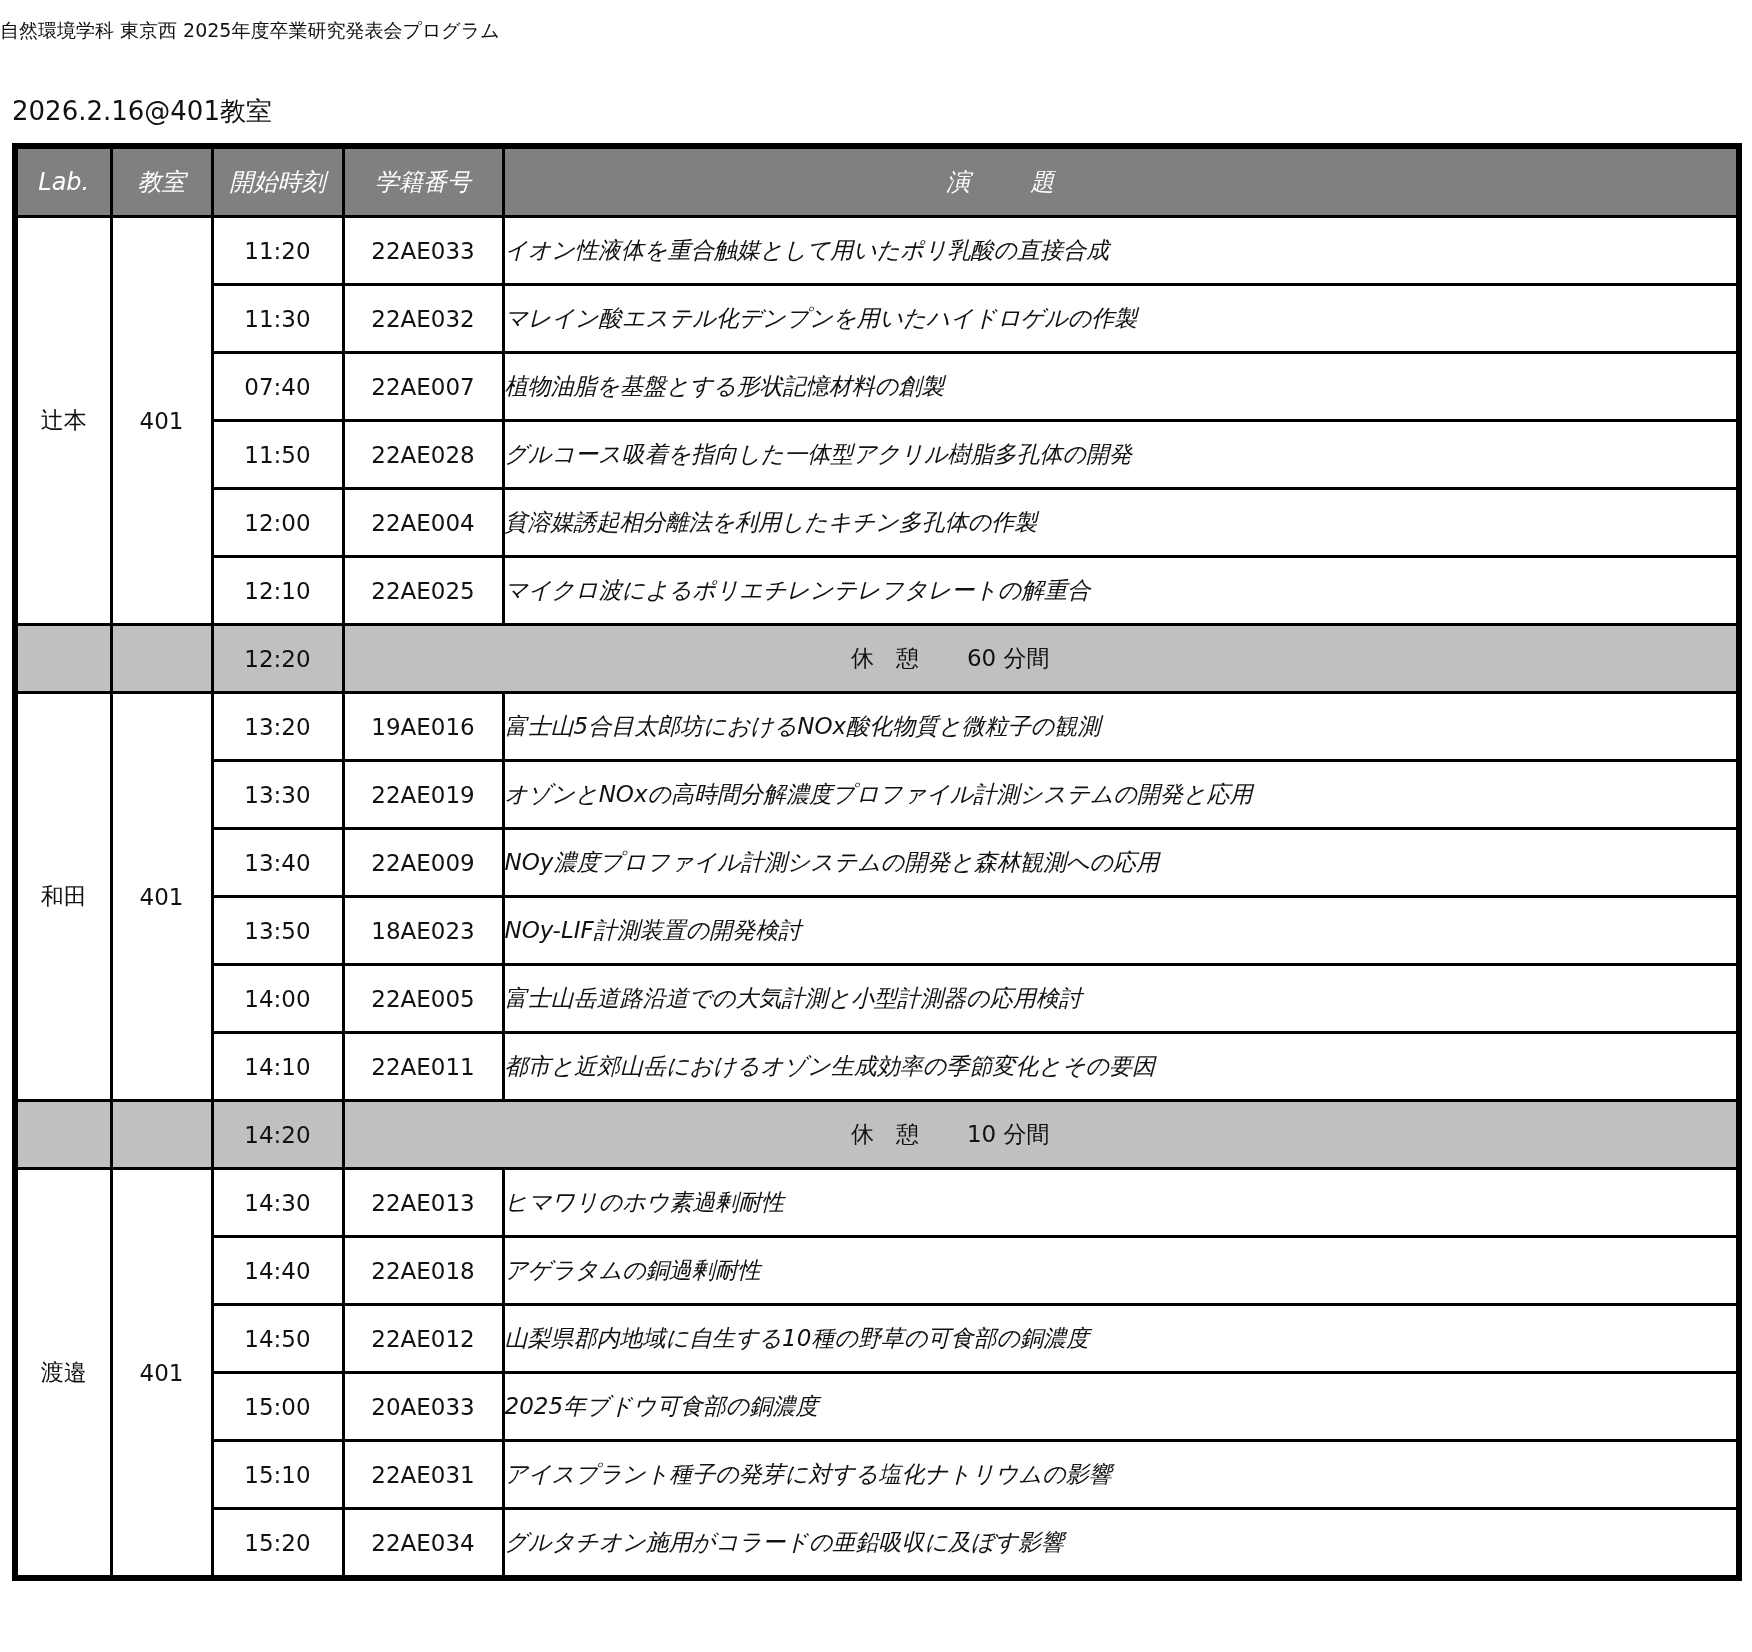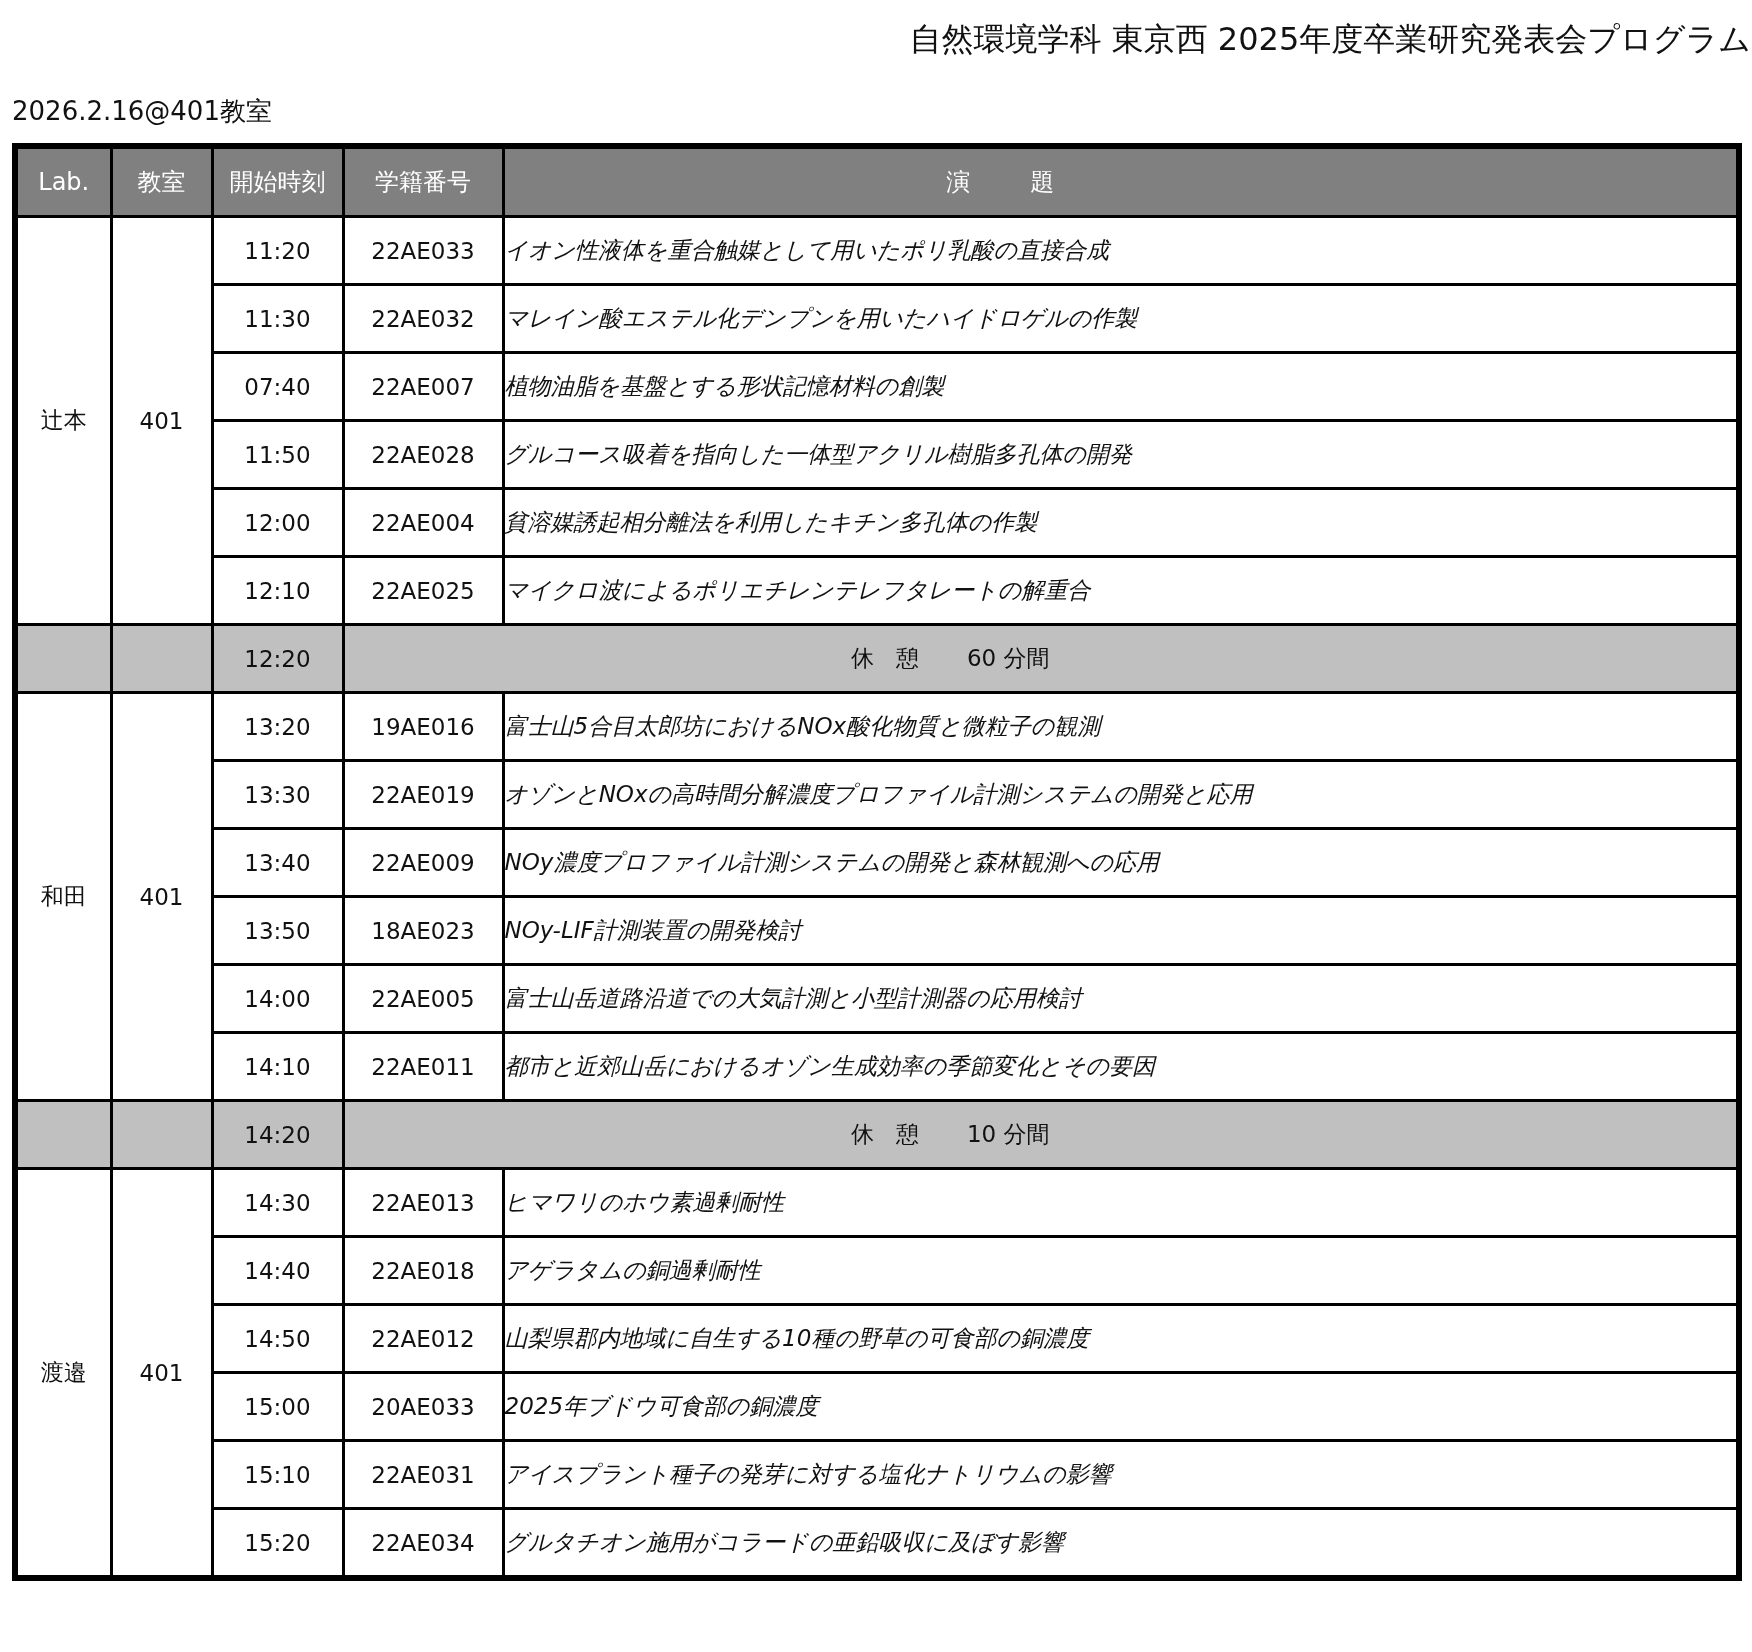--- a/index.html
+++ b/index.html
@@ -3,42 +3,42 @@
 <meta charset="utf-8">
 <style>
   html, body { margin: 0; padding: 0; background: #ffffff; }
   body {
     width: 1752px; height: 1652px; position: relative; overflow: hidden;
     font-family: "DejaVu Sans", "Liberation Sans", sans-serif;
     color: #111;
   }
   .title {
     position: absolute; top: 18px; left: 0; width: 1751px;
-    text-align: right; font-size: 32px; letter-spacing: 0px;
+    text-align: left; font-size: 19px; letter-spacing: 0px;
   }
   .subtitle {
     position: absolute; top: 94px; left: 12px; font-size: 26px;
   }
   table.program {
     position: absolute; top: 143px; left: 12px;
     width: 1730px;
     border-collapse: collapse;
     border: 6px solid #000;
     table-layout: fixed;
   }
   table.program th, table.program td {
     border: 3px solid #000;
     padding: 0;
     font-size: 23px;
     height: 65px;
     font-weight: normal;
   }
   table.program thead th {
     background: #808080; color: #ffffff; text-align: center;
-    height: 66px; font-size: 24px;
+    height: 66px; font-size: 24px; font-style: italic;
   }
   table.program thead th.col-title { letter-spacing: 0; }
   td.center { text-align: center; }
   td.title-cell { text-align: left; padding-left: 6px; font-size: 23.5px; white-space: nowrap; font-style: italic; }
   tr.break-row td { background: #C0C0C0; }
   td.break-label { text-align: center; }
   .gap { display: inline-block; width: 22px; }
   .gap-wide { display: inline-block; width: 48px; }
   .gap-title { display: inline-block; width: 60px; }
 </style>

